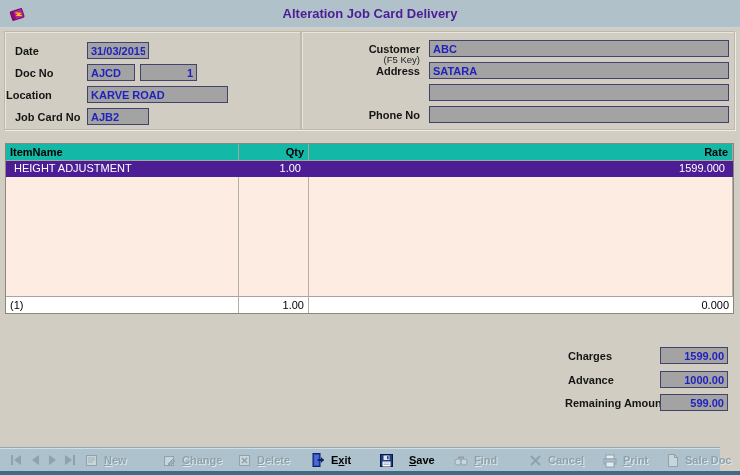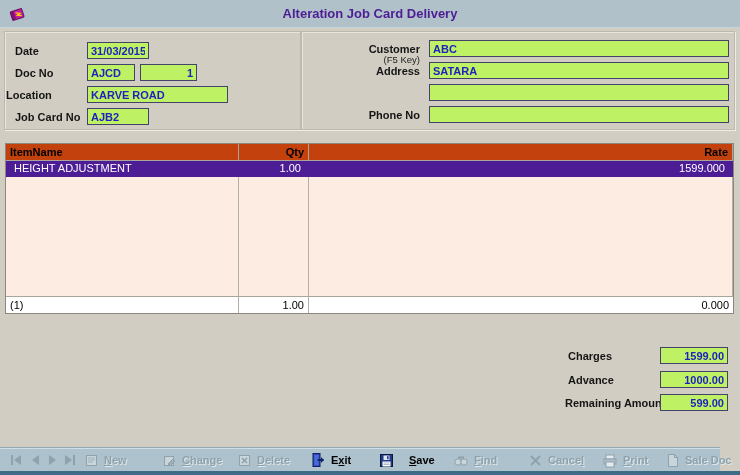--- a/index.html
+++ b/index.html
@@ -28,37 +28,37 @@
     border:1px solid #bdb9ae;
     box-shadow:1px 1px 0 #efece4, inset 1px 1px 0 #e8e5dc;
   }
   #group-left  { left:4px;  top:31px; width:297px; height:99px; }
   #group-right { left:301px; top:31px; width:434px; height:99px; }
   .lbl { position:absolute; font-weight:bold; color:#151515; white-space:nowrap; }
   .lbl.right { text-align:right; }
   .hint { font-weight:normal; font-size:9.5px; color:#222; }
   .fld {
     position:absolute; height:17px;
-    background:#bef264;
+    background:#a3a3a3;
     border:1px solid #42426b;
     color:#2121bf; font:bold 11px "Liberation Sans", sans-serif;
     padding:0 3px; outline:none;
   }
   .fld.num { text-align:right; }
   
   .grid {
     position:absolute; left:5px; top:143px; width:729px; height:171px;
     display:grid;
     grid-template-columns:233px 70px 1fr;
     grid-template-rows:17px 16px 1fr 17px;
     border:1px solid #8b877d;
     background:#fcece2;
   }
   .hcell {
-    background:#c2410c; font-weight:bold; color:#000;
+    background:#14b8a6; font-weight:bold; color:#000;
     border-right:1px solid #a9a59b; border-bottom:1px solid #a9a59b;
     padding:2px 4px; overflow:hidden; white-space:nowrap;
   }
   .hcell:last-child { border-right:none; }
   .rcell {
     background:#4c1d95; color:#fff; font-weight:normal;
     padding:1px 8px; overflow:hidden; white-space:nowrap;
   }
   .fcell { background:#fcece2; border-right:1px solid #b3afa4; }
   .fcell:last-child { border-right:none; }

